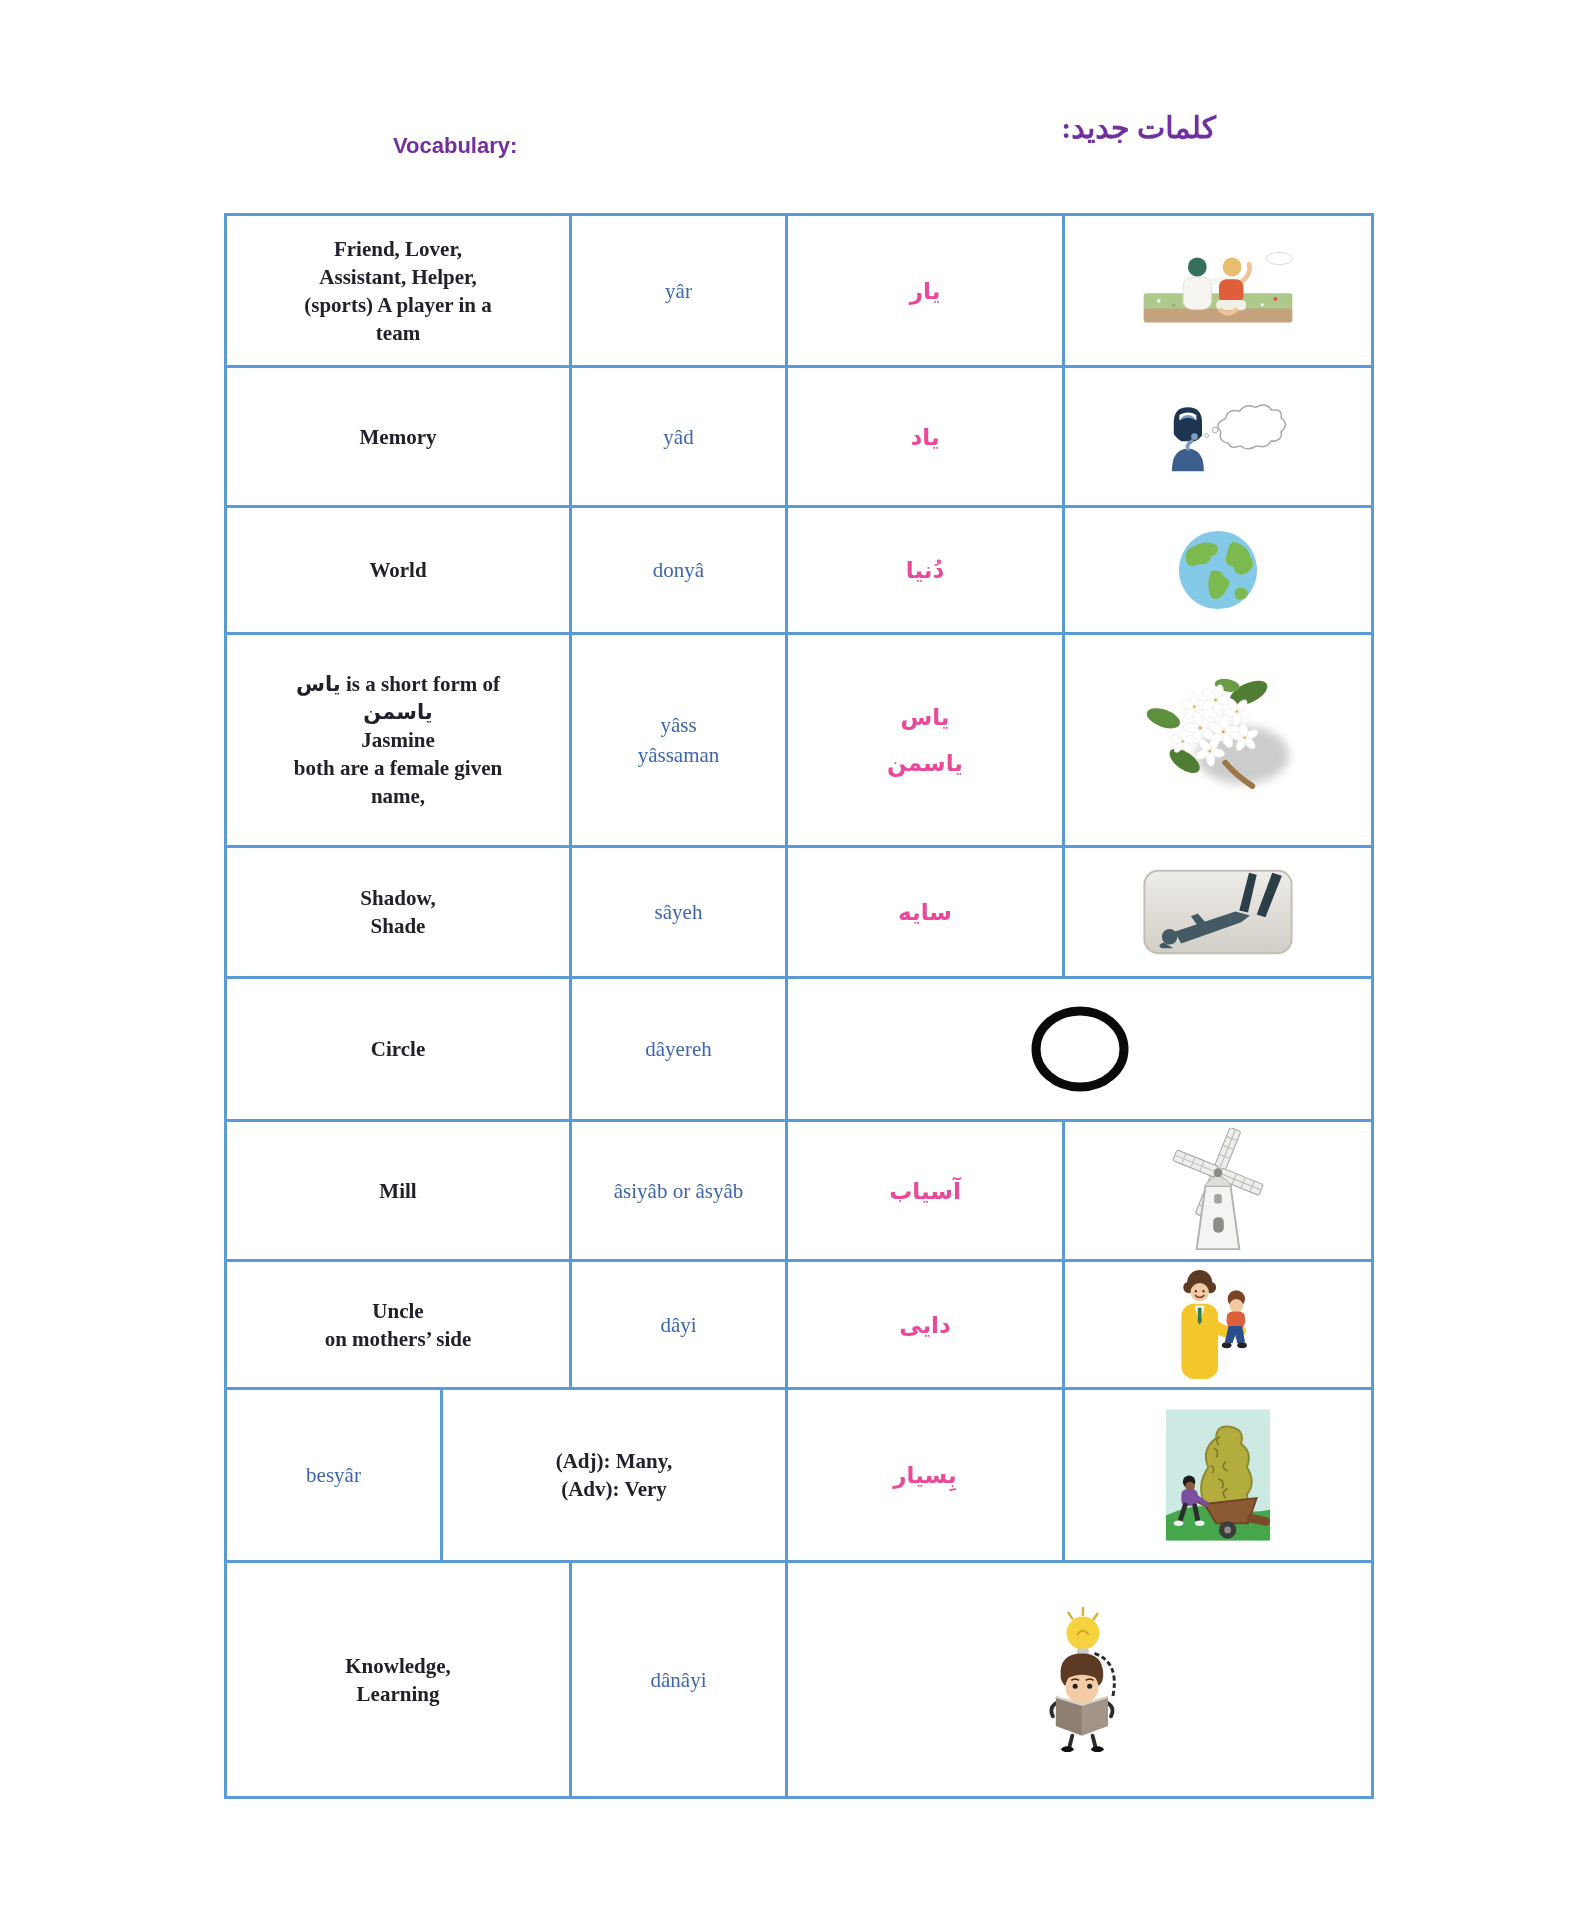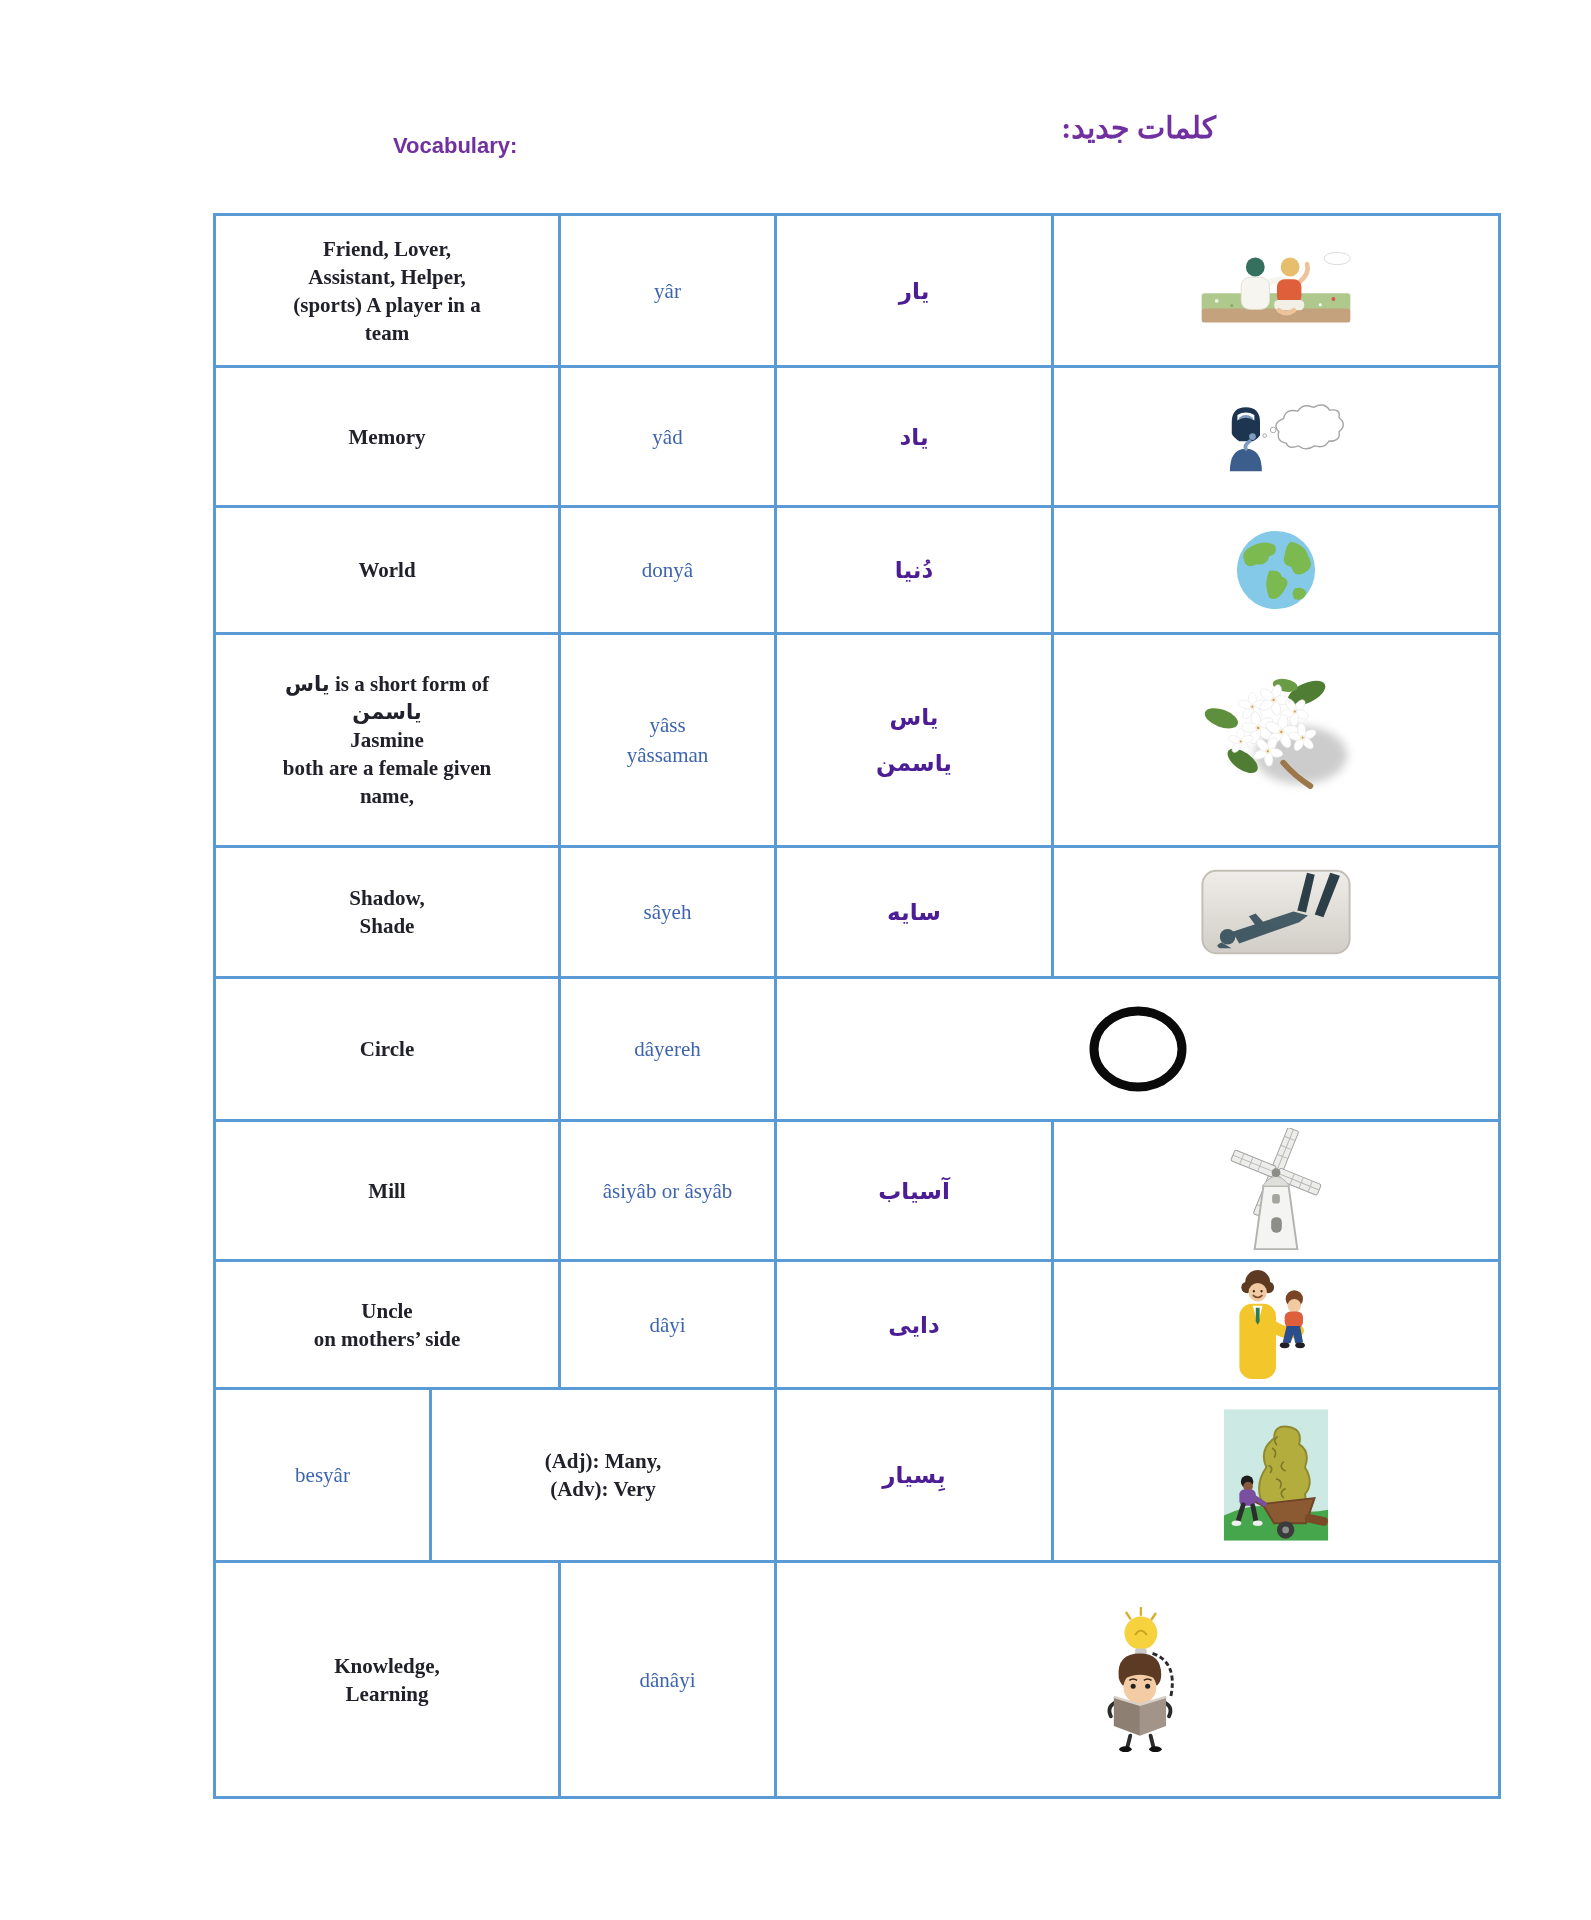--- a/index.html
+++ b/index.html
@@ -23,21 +23,21 @@
     font-family:"Liberation Sans","DejaVu Sans",sans-serif;
     font-weight:bold; font-size:22px; color:var(--purple);
   }
   .title-right{
     position:absolute; right:404px; top:110px;
     font-family:Liberation Serif, serif;
     direction:rtl; unicode-bidi:embed;
     font-weight:bold; font-size:30px; color:var(--purple);
   }
   .vtable{
-    position:absolute; left:213px; top:213px; width:1288px;
+    position:absolute; left:224px; top:213px; width:1150px;
     border:3px solid var(--blue);
     box-sizing:border-box;
     background:#fff;
   }
   .vrow{
     display:flex;
     box-sizing:border-box;
     border-bottom:3px solid var(--blue);
   }
   .vrow:last-child{border-bottom:none;}
@@ -58,21 +58,21 @@
     font-size:21px; font-weight:bold; color:var(--ink);
     line-height:28px;
   }
   .c2 .line{
     font-size:21px; color:var(--translit);
     line-height:30px;
   }
   .c3{direction:rtl;}
   .c3 .line{
     font-family:"DejaVu Sans",sans-serif;
-    font-size:23px; font-weight:bold; color:#4c1d95;
+    font-size:23px; font-weight:bold; color:#ec4899;
     line-height:46px;
   }
 </style>
 </head>
 <body>
 
 <div class="page">
 
   <div class="title-left">Vocabulary:</div>
   <div class="title-right">کلمات جدید:</div>

